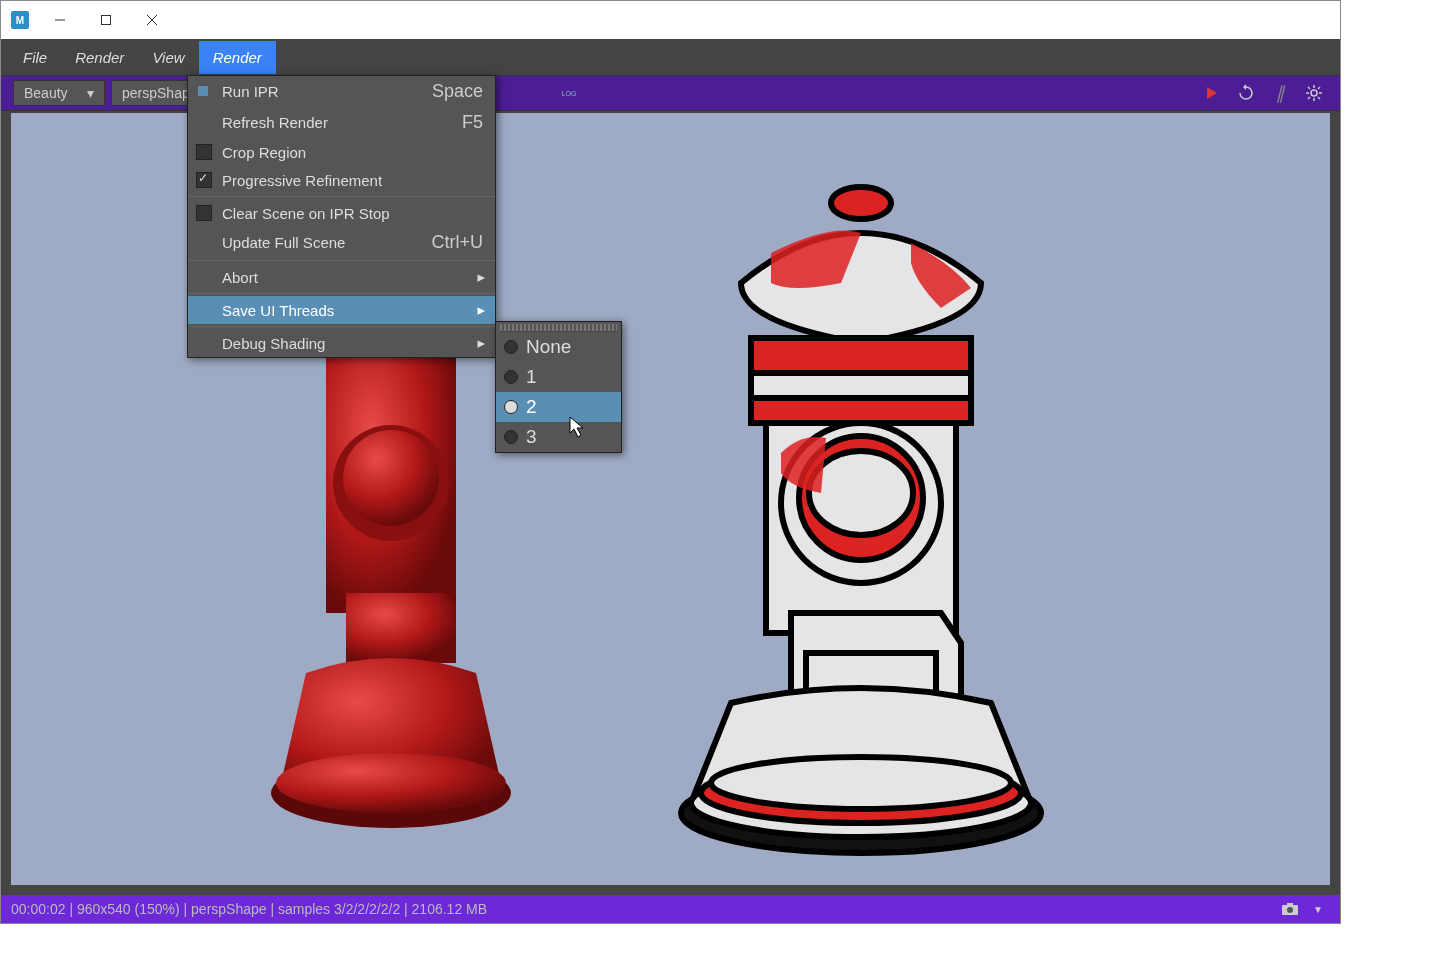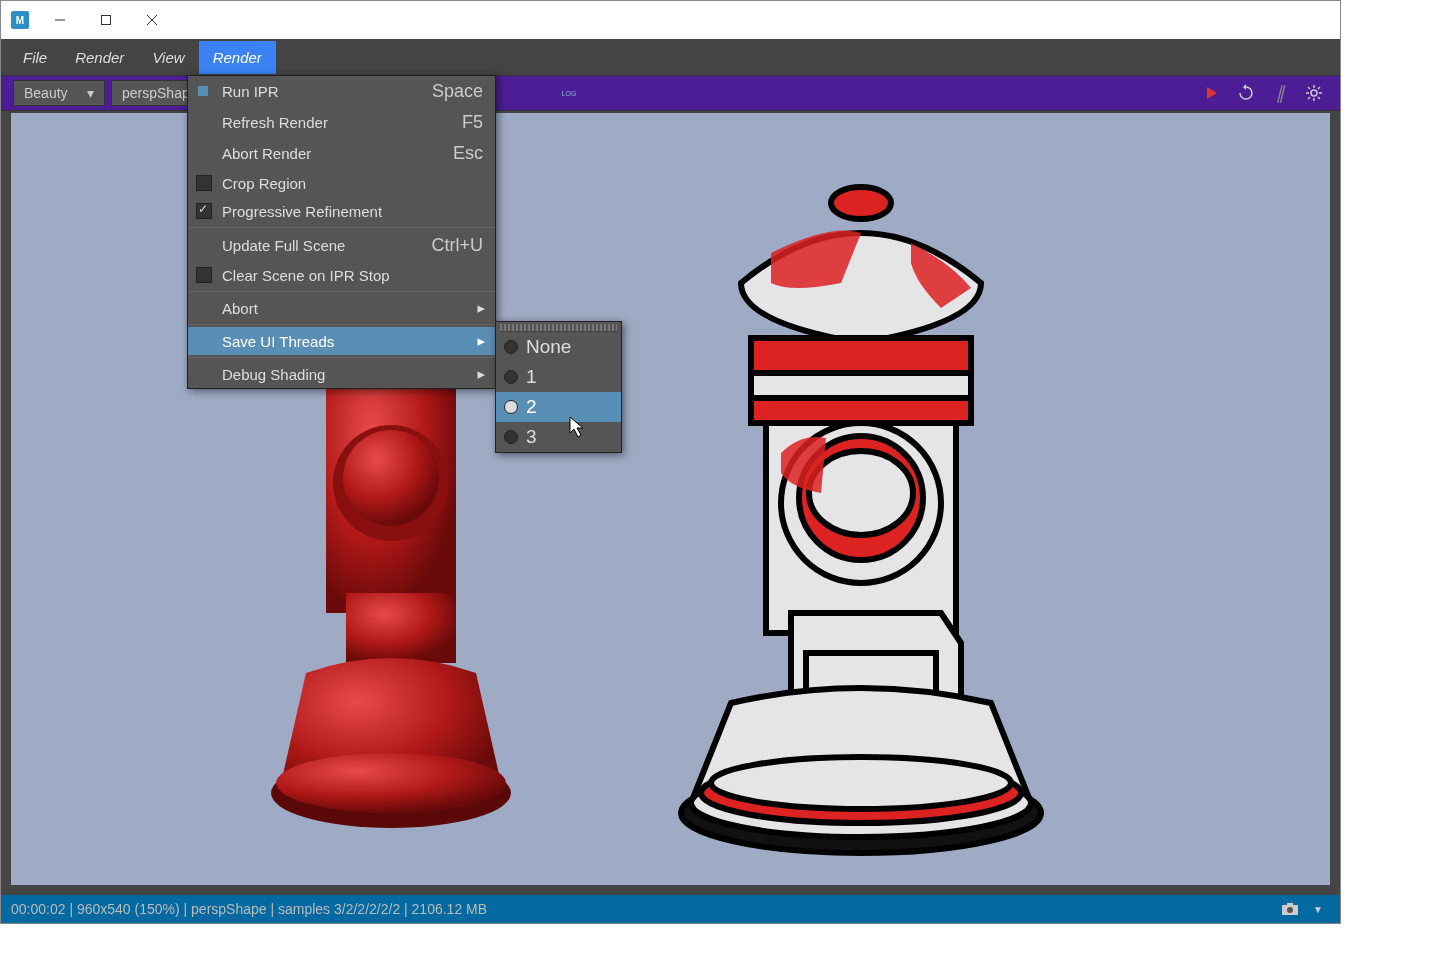--- a/index.html
+++ b/index.html
@@ -39,21 +39,21 @@
 .menu-item .arrow { position: absolute; right: 10px; }
 .menu-sep { height: 1px; background: #666; margin: 2px 0; }
 
 .submenu { position: absolute; left: 494px; top: 320px; width: 127px; background: #555; border: 1px solid #222; box-shadow: 2px 2px 8px rgba(0,0,0,0.5); z-index: 11; }
 .submenu-grip { height: 8px; background: repeating-linear-gradient(90deg, #777 0 2px, #555 2px 4px); border-bottom: 1px solid #444; margin: 2px 4px 0 4px; }
 .sub-item { display: flex; align-items: center; padding: 4px 12px 4px 30px; color: #ddd; font-size: 19px; position: relative; min-height: 28px; }
 .sub-item.highlighted { background: #5a8fb5; color: #fff; }
 .sub-item .radio { position: absolute; left: 8px; width: 14px; height: 14px; border-radius: 50%; background: #333; border: 1px solid #222; }
 .sub-item .radio.selected { background: #ddd; }
 
-.statusbar { position: absolute; bottom: 0; left: 0; right: 0; height: 28px; background: #0369a1; color: #bbb; font-size: 14px; display: flex; align-items: center; padding: 0 10px; }
+.statusbar { position: absolute; bottom: 0; left: 0; right: 0; height: 28px; background: #6d28d9; color: #bbb; font-size: 14px; display: flex; align-items: center; padding: 0 10px; }
 .statusbar .spacer { flex: 1; }
 .statusbar .sb-icon { width: 24px; height: 22px; display: flex; align-items: center; justify-content: center; margin-left: 4px; }
 
 .cursor { position: absolute; left: 568px; top: 415px; z-index: 20; pointer-events: none; }
 
 
 .hydrant { position: absolute; }
 .hydrant-left { left: 240px; top: 50px; width: 280px; height: 680px; }
 .hydrant-right { left: 640px; top: 30px; width: 420px; height: 730px; }
 </style>
@@ -187,39 +187,35 @@
             <rect x="2" y="2" width="10" height="10" fill="#5a8fb5"></rect>
           </svg></span>
       <span>Run IPR</span>
       <span class="shortcut">Space</span>
     </div>
     <div class="menu-item">
       <span>Refresh Render</span>
       <span class="shortcut">F5</span>
     </div>
     <div class="menu-item">
-      <span>Abort Render</span>
-      <span class="shortcut">Esc</span>
-    </div>
-    <div class="menu-item">
       <span class="checkbox"></span>
       <span>Crop Region</span>
     </div>
     <div class="menu-item">
       <span class="checkbox checked"></span>
       <span>Progressive Refinement</span>
     </div>
     <div class="menu-sep"></div>
     <div class="menu-item">
+      <span class="checkbox"></span>
+      <span>Clear Scene on IPR Stop</span>
+    </div>
+    <div class="menu-item">
       <span>Update Full Scene</span>
       <span class="shortcut">Ctrl+U</span>
-    </div>
-    <div class="menu-item">
-      <span class="checkbox"></span>
-      <span>Clear Scene on IPR Stop</span>
     </div>
     <div class="menu-sep"></div>
     <div class="menu-item">
       <span>Abort</span>
       <span class="arrow">▸</span>
     </div>
     <div class="menu-sep"></div>
     <div class="menu-item highlighted">
       <span>Save UI Threads</span>
       <span class="arrow">▸</span>

